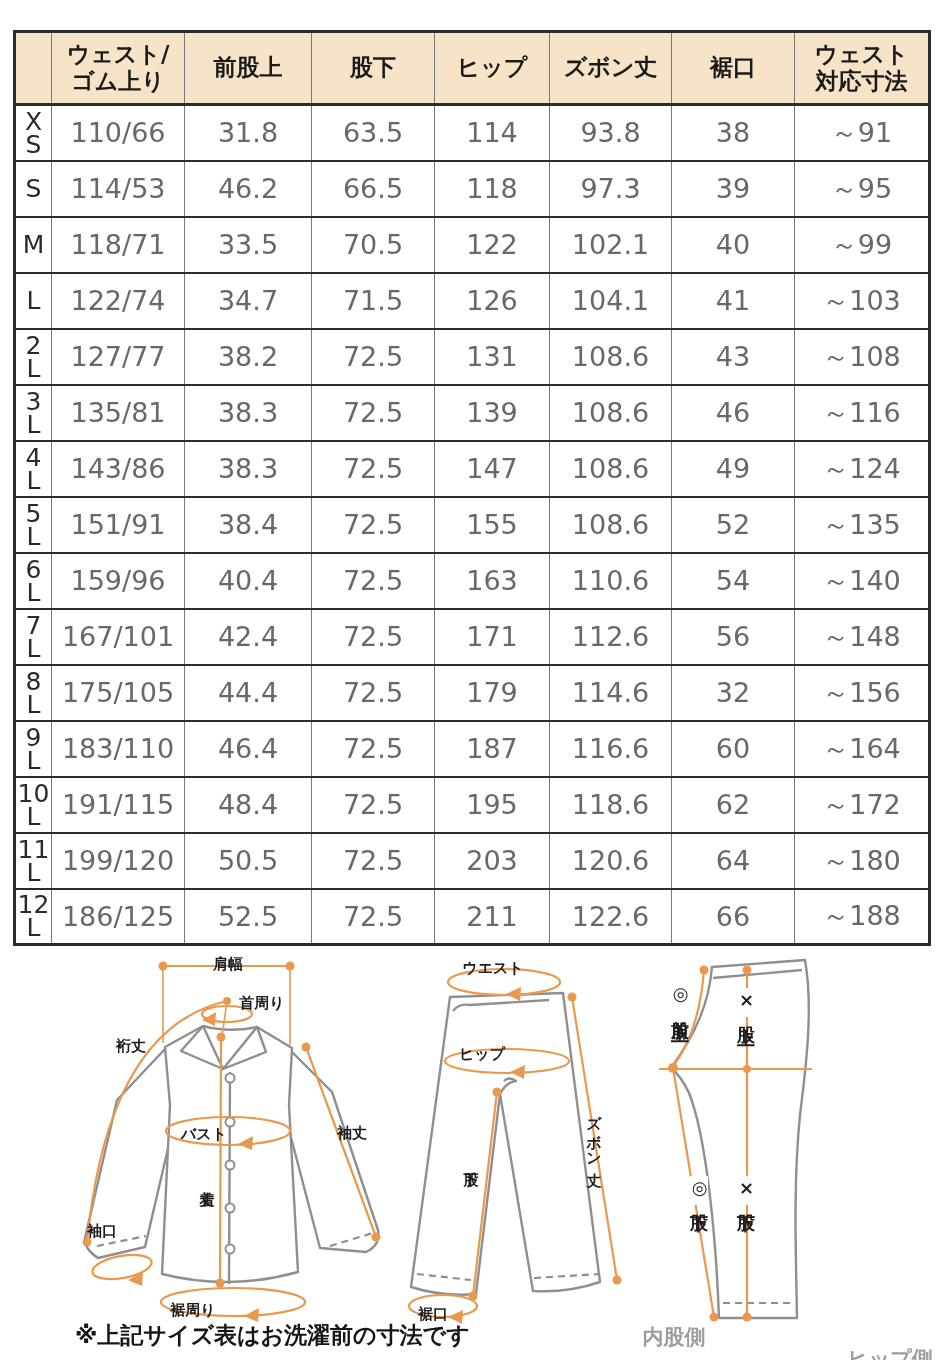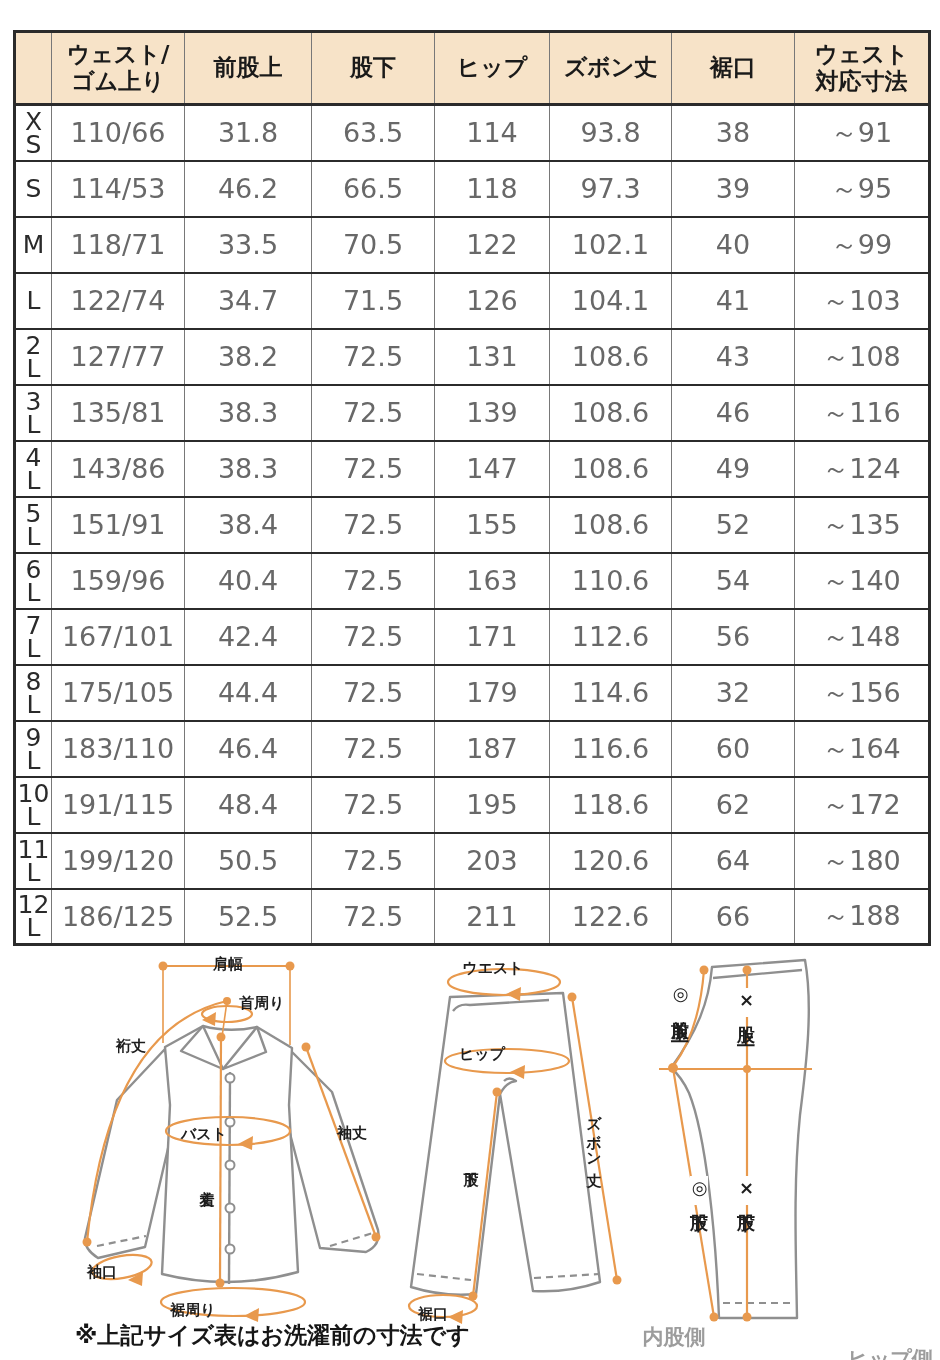--- a/index.html
+++ b/index.html
@@ -391,21 +391,21 @@
   </svg>
 
   <div class="diagram-layer">
 
     <div class="dlabel" style="left:228px;top:956px;">肩幅</div>
     <div class="dlabel" style="left:262px;top:995px;">首周り</div>
     <div class="dlabel" style="left:131px;top:1038px;">裄丈</div>
     <div class="dlabel" style="left:204px;top:1126px;">バスト</div>
     <div class="dlabel" style="left:352px;top:1125px;">袖丈</div>
     <div class="vlabel" style="left:199px;top:1178px;">着丈</div>
-    <div class="dlabel" style="left:102px;top:1264px;">袖口</div>
+    <div class="dlabel" style="left:102px;top:1223px;">袖口</div>
     <div class="dlabel" style="left:193px;top:1302px;">裾周り</div>
 
     <div class="dlabel" style="left:493px;top:960px;">ウエスト</div>
     <div class="dlabel" style="left:482px;top:1046px;">ヒップ</div>
     <div class="vlabel" style="left:463px;top:1160px;">股下</div>
     <div class="vlabel" style="left:586px;top:1104px;">ズボン丈</div>
     <div class="dlabel" style="left:433px;top:1306px;">裾口</div>
 
     <div class="vlabel side" style="left:671px;top:982px;">◎前股上</div>
     <div class="vlabel side" style="left:737px;top:988px;">×股上</div>

